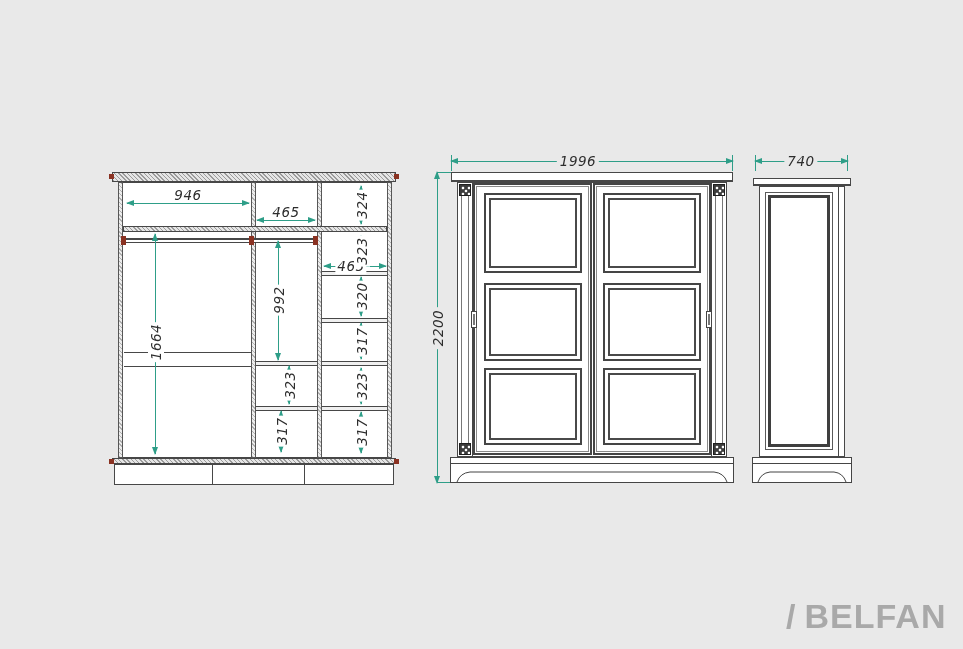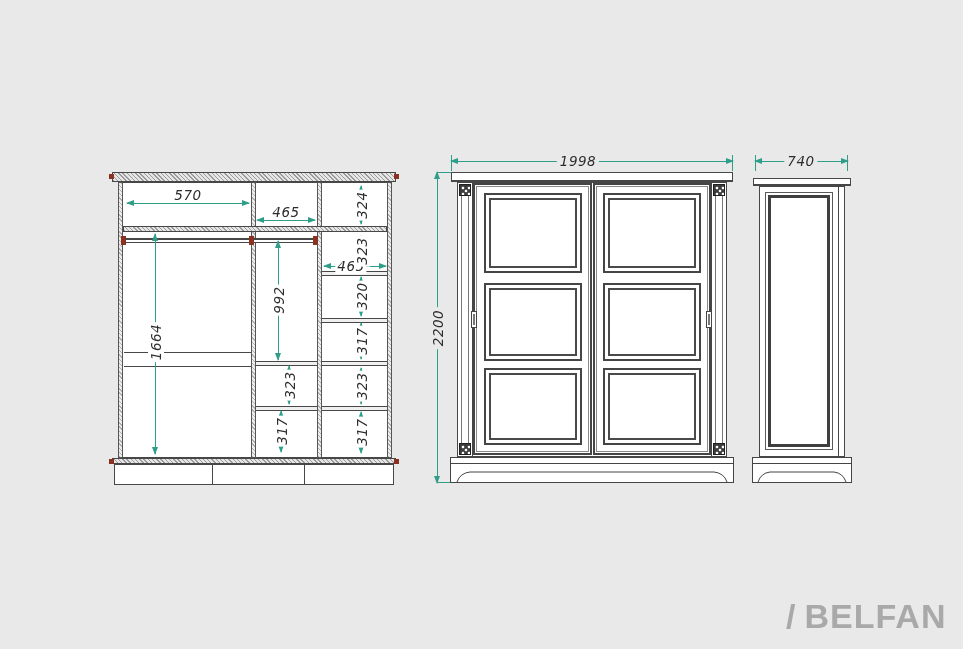--- a/index.html
+++ b/index.html
@@ -101,21 +101,21 @@
     <div class="shelf" style="left:322px;top:406px;width:65px"></div>
 
     <div class="hatch" style="left:112px;top:458px;width:284px;height:6px"></div>
     <div class="redtip" style="left:109px;top:459px"></div>
     <div class="redtip" style="left:394px;top:459px"></div>
     <div class="frame" style="left:114px;top:464px;width:280px;height:21px"></div>
     <div class="vline" style="left:212px;top:464px;height:21px"></div>
     <div class="vline" style="left:304px;top:464px;height:21px"></div>
 
     <div class="dh" style="left:127px;top:203px;width:122px"></div>
-    <div class="dlab" style="left:188px;top:195px">570</div>
+    <div class="dlab" style="left:188px;top:195px">946</div>
 
     <div class="dh" style="left:257px;top:220px;width:58px"></div>
     <div class="dlab" style="left:286px;top:212px">465</div>
 
     <div class="dh" style="left:324px;top:266px;width:62px"></div>
     <div class="dlab bgw" style="left:351px;top:266px">465</div>
 
     <div class="dv" style="left:155px;top:234px;height:220px"></div>
     <div class="dlab v bgw" style="left:156px;top:342px">1664</div>
 
@@ -144,21 +144,21 @@
     <div class="dlab v bgw" style="left:362px;top:386px">323</div>
 
     <div class="dv" style="left:361px;top:412px;height:41px"></div>
     <div class="dlab v bgw" style="left:362px;top:432px">317</div>
   </div>
 
   <div>
     <div class="ext" style="left:451px;top:155px;width:1px;height:16px"></div>
     <div class="ext" style="left:732px;top:155px;width:1px;height:16px"></div>
     <div class="dh" style="left:451px;top:161px;width:282px"></div>
-    <div class="dlab bgg" style="left:578px;top:161px">1998</div>
+    <div class="dlab bgg" style="left:578px;top:161px">1996</div>
 
     <div class="ext" style="left:438px;top:172px;width:14px;height:1px"></div>
     <div class="ext" style="left:438px;top:482px;width:14px;height:1px"></div>
     <div class="dv" style="left:437px;top:172px;height:311px"></div>
     <div class="dlab v bgg" style="left:438px;top:328px">2200</div>
 
     <div class="board" style="left:451px;top:172px;width:282px;height:10px"></div>
     <div class="frame" style="left:457px;top:182px;width:270px;height:275px"></div>
 
     <div class="pilaster" style="left:457px;top:182px;height:275px"></div>

